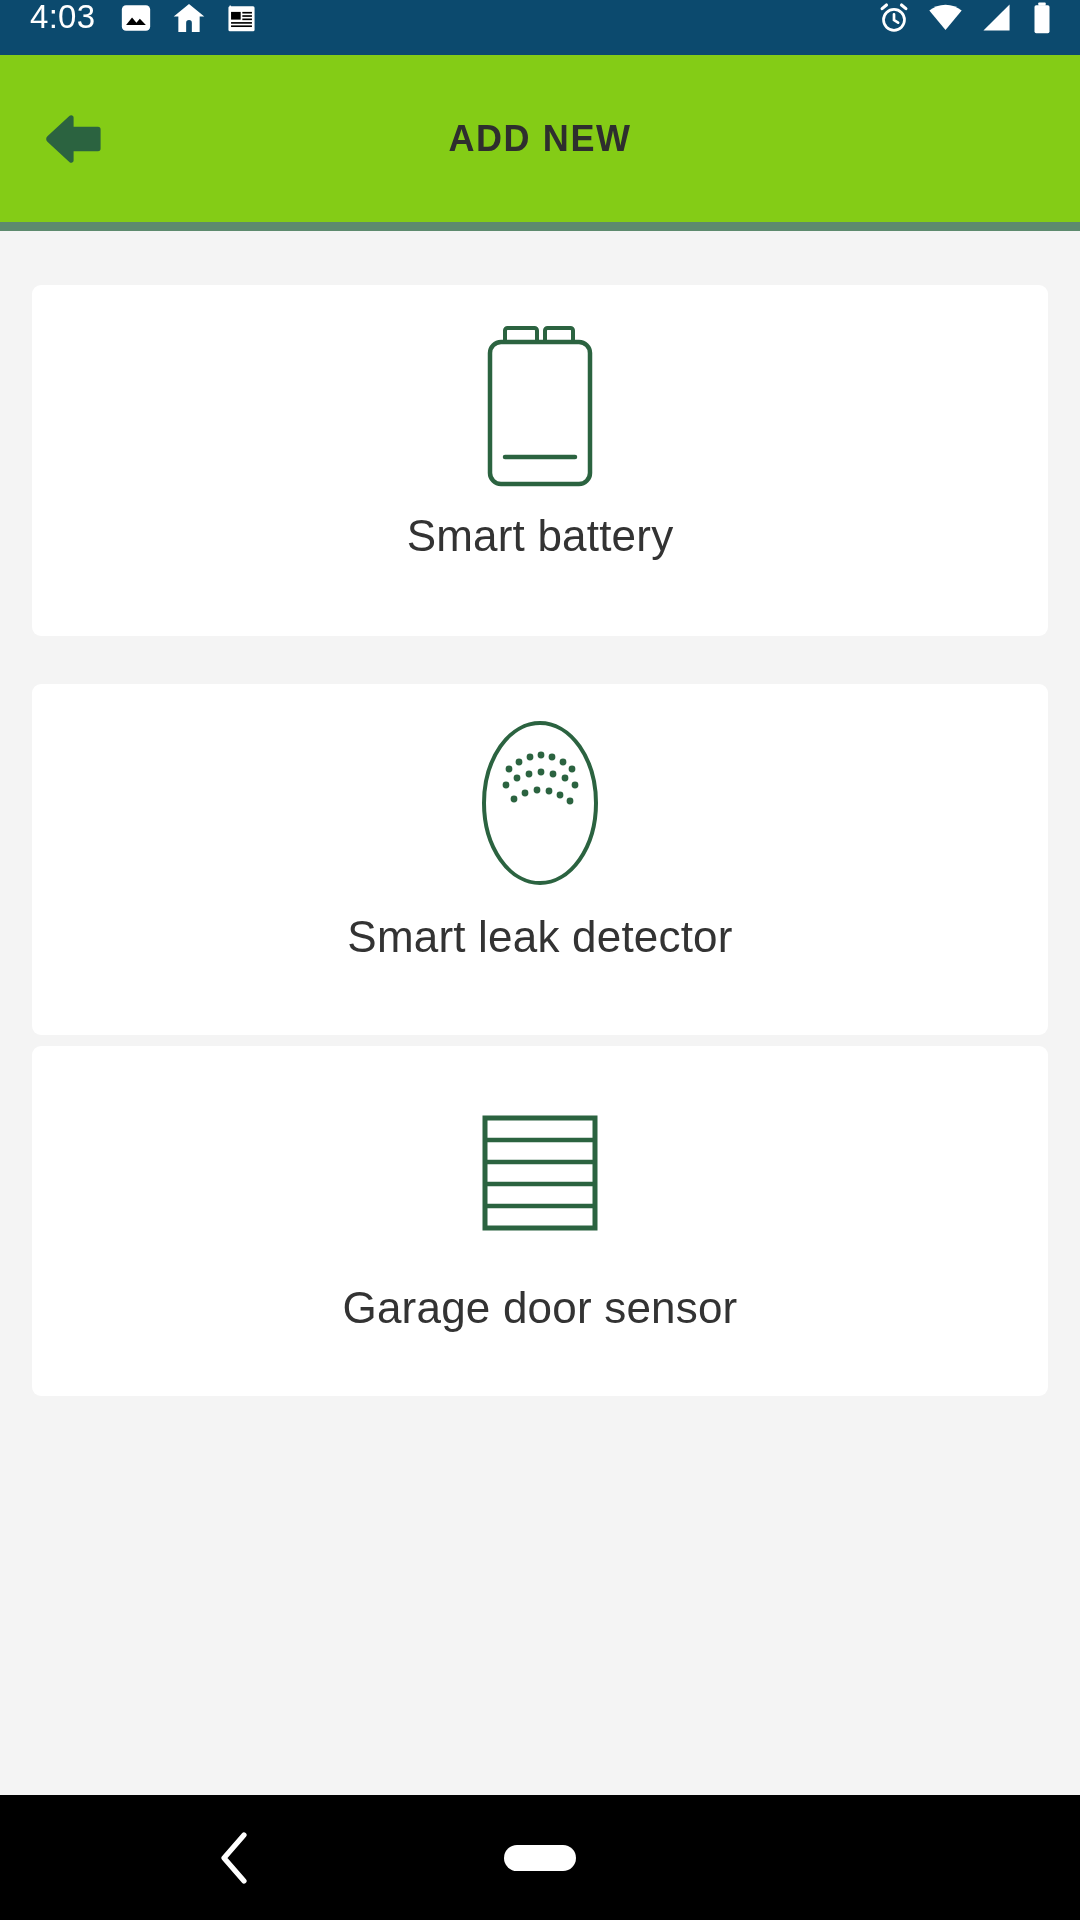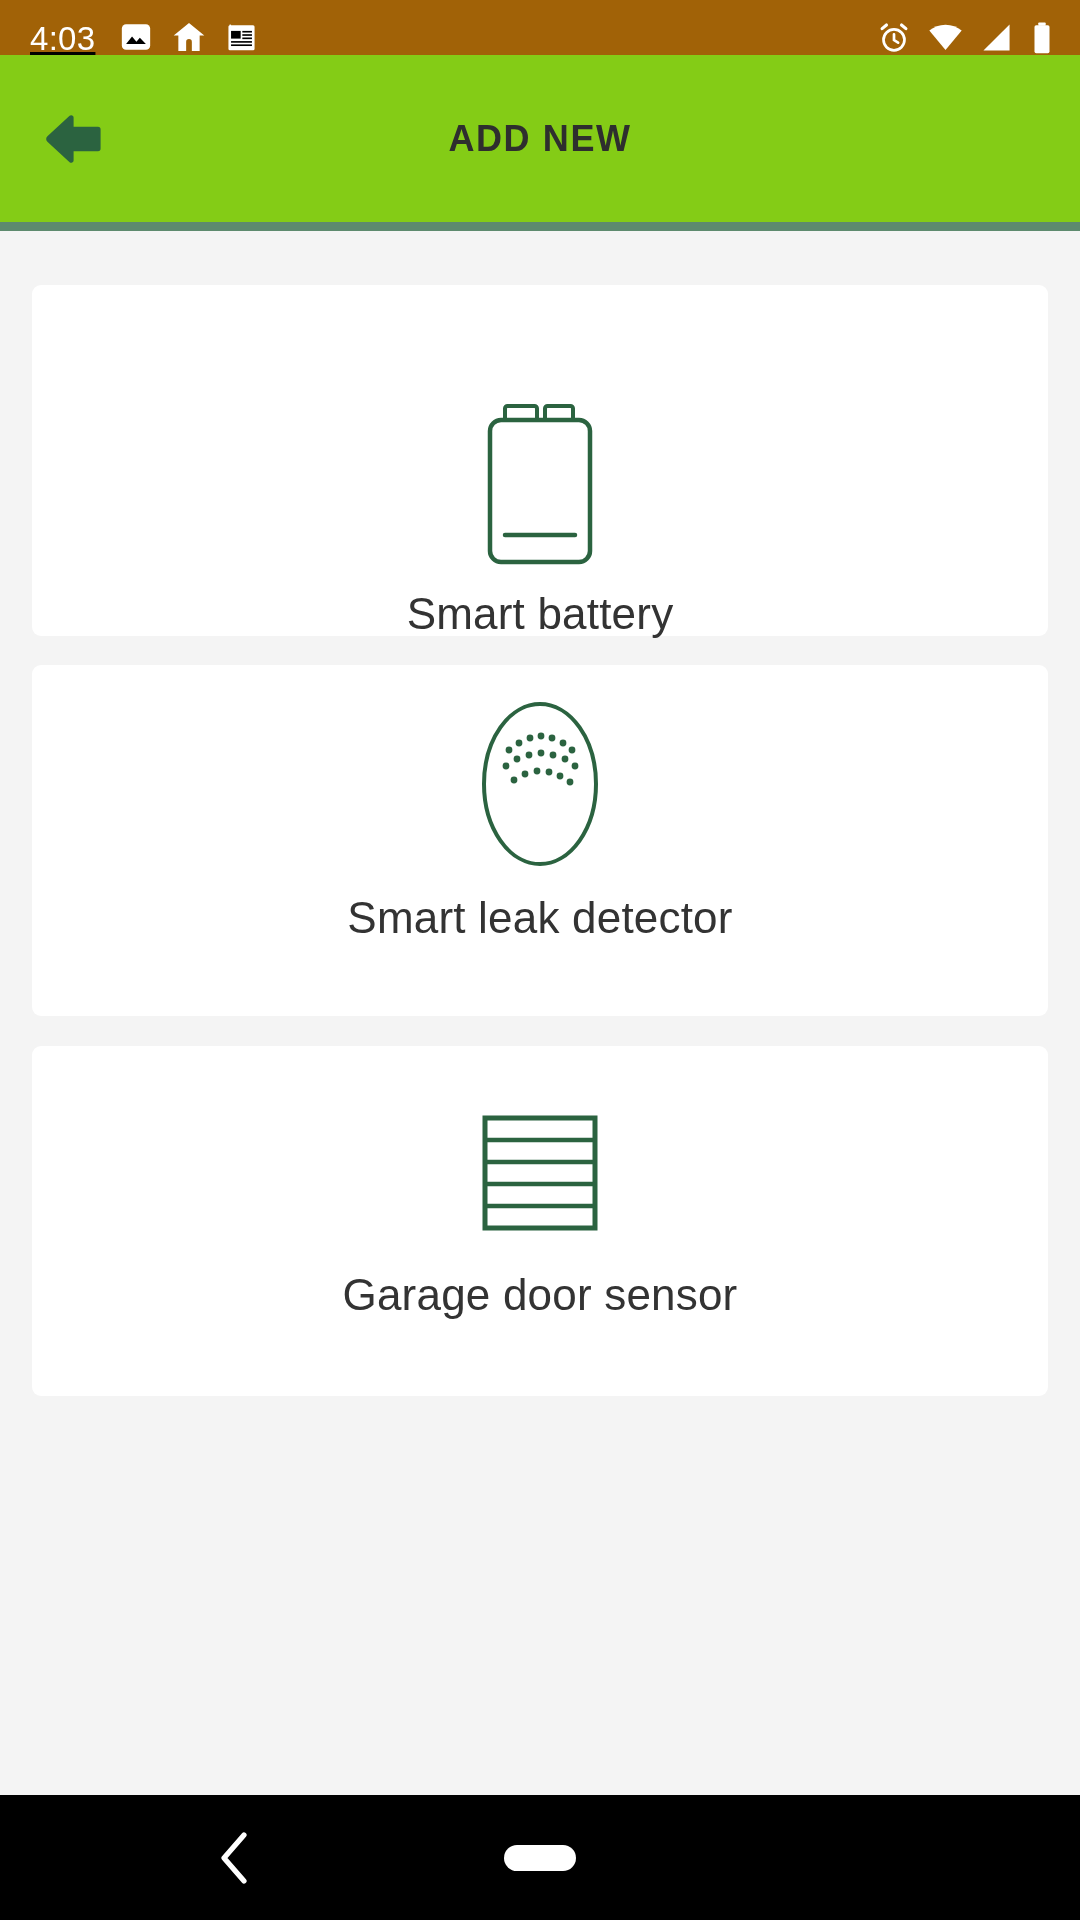--- a/index.html
+++ b/index.html
@@ -7,23 +7,22 @@
     width:1080px; height:1920px;
     background:#f4f4f4;
     font-family:"Liberation Sans", sans-serif;
     overflow:hidden;
   }
   #screen { position:relative; width:1080px; height:1920px; background:#f4f4f4; }
 
   
   #status-bar {
     position:absolute; top:0; left:0; width:1080px; height:55px;
-    background:#a16207; display:flex; align-items:flex-end;
+    background:#0c4a6e; display:flex; align-items:flex-start;
     padding:0 26px 0 30px;
-    text-decoration:underline;
   }
   #status-clock {
     color:#fff; font-size:33px; font-weight:400;
     letter-spacing:.3px; line-height:1;
   }
   #status-left-icons { display:flex; align-items:center; gap:18px; margin-left:24px; }
   #status-right-icons { display:flex; align-items:center; gap:17px; margin-left:auto; }
   .sb-icon { display:block; }
 
   
@@ -60,33 +59,33 @@
   .card-icon {
     display:flex; align-items:center; justify-content:center;
     width:100%;
   }
   .card-label {
     font-size:44px; font-weight:400; color:#333333;
     letter-spacing:.2px; line-height:1;
   }
 
   
-  #card-smart-battery      { top:54px;   height:351px;justify-content:flex-end; }
-  #card-smart-leak         { top:434px;  height:351px; }
+  #card-smart-battery      { top:54px;   height:351px; }
+  #card-smart-leak         { top:453px;  height:351px; }
   #card-garage-door        { top:815px;  height:350px; }
   #card-monitor            { top:1197px; height:351px; }
 
   #card-smart-battery  .card-icon { height:215px; padding-top:26px; }
   #card-smart-leak     .card-icon { height:215px; padding-top:22px; }
   #card-garage-door    .card-icon { height:215px; padding-top:38px; }
   #card-monitor        .card-icon { height:215px; padding-top:40px; }
 
   #card-smart-battery  .card-label { margin-top:14px; }
   #card-smart-leak     .card-label { margin-top:16px; }
-  #card-garage-door    .card-label { margin-top:12px; }
+  #card-garage-door    .card-label { margin-top:25px; }
   #card-monitor        .card-label { margin-top:20px; }
 
   
   #bottom-nav {
     position:absolute; left:0; top:1795px; width:1080px; height:125px;
     background:#000; display:flex; align-items:center;
   }
   #nav-back { position:absolute; left:205px; top:50%; transform:translateY(-50%);
               width:60px; height:60px; display:flex; align-items:center; justify-content:center;
               cursor:pointer; }

